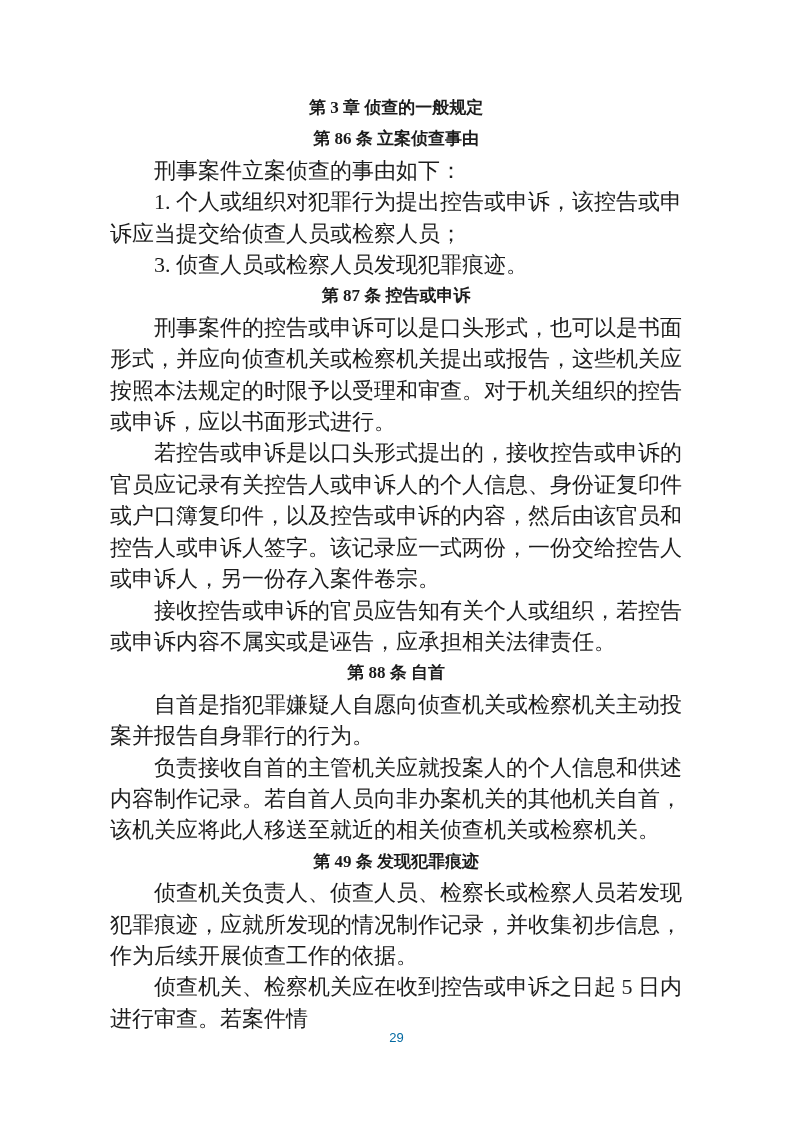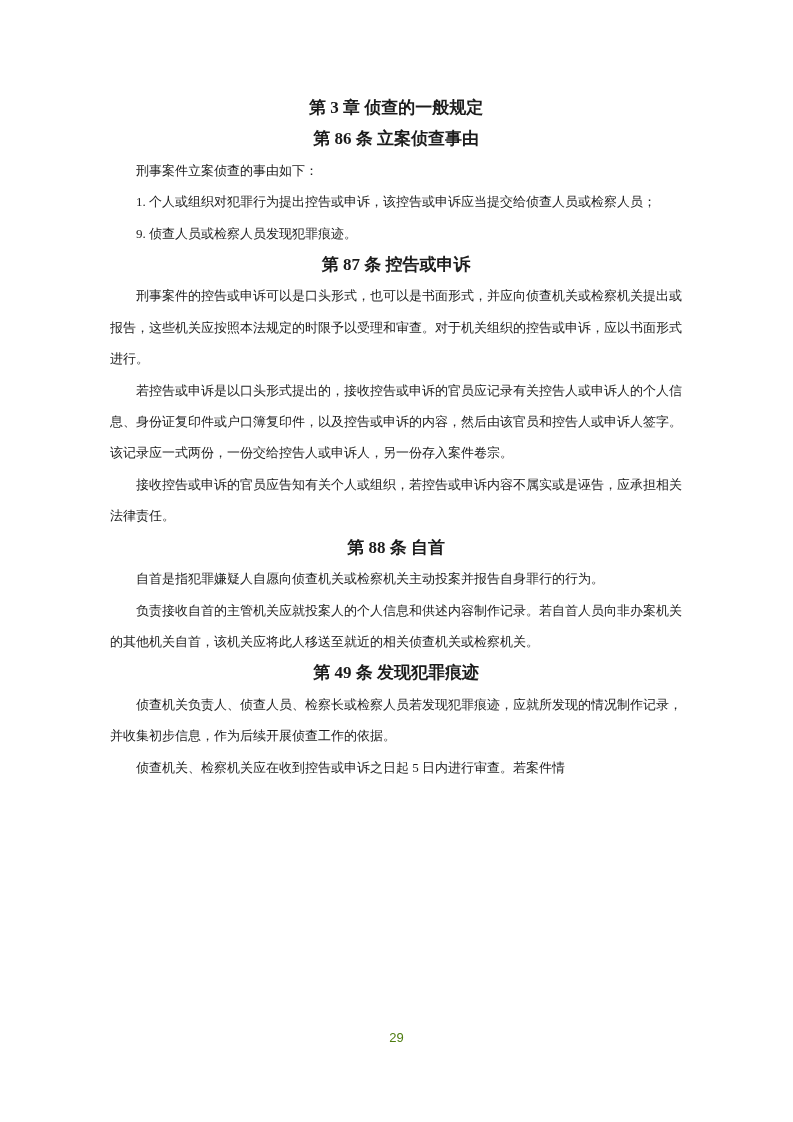--- a/index.html
+++ b/index.html
@@ -19,54 +19,54 @@
     border-radius: 32px;
   }
   .content {
     position: absolute;
     left: 110px;
     width: 572px;
     top: 92px;
   }
   .block {
     margin: 0;
-    font-size: 13px;
+    font-size: 22px;
     line-height: 31.4px;
   }
   .para {
     text-align: justify;
     text-indent: 2em;
   }
   .chapter, .article {
     text-align: center;
     text-indent: 0;
     font-weight: bold;
     font-size: 17px;
   }
   .footer {
     position: absolute;
     top: 1030px;
     left: 0;
     width: 100%;
     text-align: center;
     font-size: 13px;
-    color: #4d7c0f;
+    color: #0369a1;
     font-family: "Liberation Sans", "DejaVu Sans", sans-serif;
   }
 </style>
 </head>
 <body>
 
 <div class="page">
   <div class="content" id="doc-content">
       <div class="block chapter">第 3 章 侦查的一般规定</div>
       <div class="block article">第 86 条 立案侦查事由</div>
       <div class="block para">刑事案件立案侦查的事由如下：</div>
       <div class="block para">1. 个人或组织对犯罪行为提出控告或申诉，该控告或申诉应当提交给侦查人员或检察人员；</div>
-      <div class="block para">9. 侦查人员或检察人员发现犯罪痕迹。</div>
+      <div class="block para">3. 侦查人员或检察人员发现犯罪痕迹。</div>
       <div class="block article">第 87 条 控告或申诉</div>
       <div class="block para">刑事案件的控告或申诉可以是口头形式，也可以是书面形式，并应向侦查机关或检察机关提出或报告，这些机关应按照本法规定的时限予以受理和审查。对于机关组织的控告或申诉，应以书面形式进行。</div>
       <div class="block para">若控告或申诉是以口头形式提出的，接收控告或申诉的官员应记录有关控告人或申诉人的个人信息、身份证复印件或户口簿复印件，以及控告或申诉的内容，然后由该官员和控告人或申诉人签字。该记录应一式两份，一份交给控告人或申诉人，另一份存入案件卷宗。</div>
       <div class="block para">接收控告或申诉的官员应告知有关个人或组织，若控告或申诉内容不属实或是诬告，应承担相关法律责任。</div>
       <div class="block article">第 88 条 自首</div>
       <div class="block para">自首是指犯罪嫌疑人自愿向侦查机关或检察机关主动投案并报告自身罪行的行为。</div>
       <div class="block para">负责接收自首的主管机关应就投案人的个人信息和供述内容制作记录。若自首人员向非办案机关的其他机关自首，该机关应将此人移送至就近的相关侦查机关或检察机关。</div>
       <div class="block article">第 49 条 发现犯罪痕迹</div>
       <div class="block para">侦查机关负责人、侦查人员、检察长或检察人员若发现犯罪痕迹，应就所发现的情况制作记录，并收集初步信息，作为后续开展侦查工作的依据。</div>
       <div class="block para">侦查机关、检察机关应在收到控告或申诉之日起 5 日内进行审查。若案件情</div>

